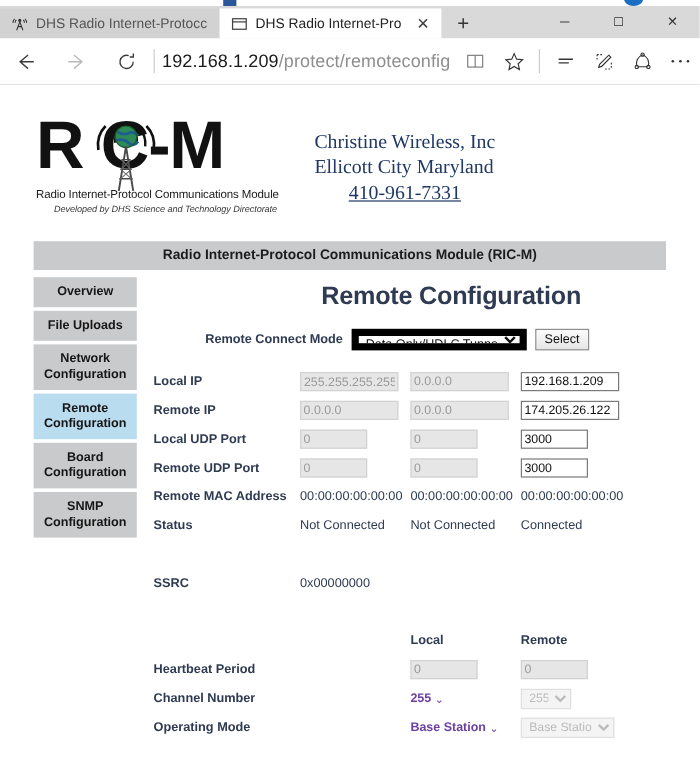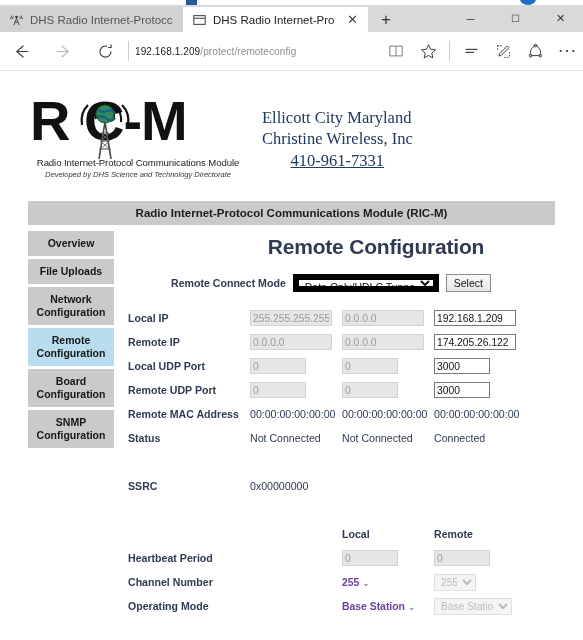--- a/index.html
+++ b/index.html
@@ -117,21 +117,21 @@
     color: #3a3a3a;
   }
   .navbtn.dim { color: #b9b9b9; }
   .addr-sep {
     width: 1px; height: 20px;
     background: #cdcdcd;
     margin: 0 6px 0 2px;
   }
   .address {
     flex: 1;
-    font-size: 10px;
+    font-size: 15px;
     color: #1a1a1a;
     white-space: nowrap;
     overflow: hidden;
     letter-spacing: 0.1px;
   }
   .address .path { color: #8e8e8e; }
   .toolicons { display: flex; align-items: center; }
   .ticon {
     width: 32px; height: 36px;
     display: flex; align-items: center; justify-content: center;
@@ -176,21 +176,20 @@
   }
   .logo .tower-wrap {
     position: absolute;
     left: 44px; top: -2px;
     width: 62px; height: 74px;
   }
   .logo .tagline1 {
     position: absolute;
     left: 0; top: 66px;
     width: 216px;
-    text-align: center;
     font-size: 9.6px;
     color: #1b1b1b;
     letter-spacing: -0.1px;
   }
   .logo .tagline2 {
     position: absolute;
     left: 0; top: 79px;
     width: 216px;
     text-align: center;
     font-size: 7.6px;
@@ -495,22 +494,22 @@
             <path d="M31 33 L25 70 M31 33 L37 70" stroke="#4a4a4a" stroke-width="1.6" fill="none"></path>
             <path d="M27.2 44 L34.8 44 M26.3 52 L35.7 52 M25.4 60 L36.6 60" stroke="#4a4a4a" stroke-width="1.2"></path>
             <path d="M27.2 44 L34.8 52 M34.8 44 L27.2 52 M26.3 52 L35.7 60 M35.7 52 L26.3 60" stroke="#6a6a6a" stroke-width="0.9"></path>
           </svg>
         </div>
         <div class="tagline1">Radio Internet-Protocol Communications Module</div>
         <div class="tagline2">Developed by DHS Science and Technology Directorate</div>
       </div>
 
       <div class="company">
+        <div>Christine Wireless, Inc</div>
         <div>Ellicott City Maryland</div>
-        <div>Christine Wireless, Inc</div>
         <a class="phone" href="#">410-961-7331</a>
       </div>
     </div>
 
     <div class="titlebar">Radio Internet-Protocol Communications Module (RIC-M)</div>
 
     <div class="body-area">
 
       <div class="sidebar">
         <div class="navitem">Overview</div>

